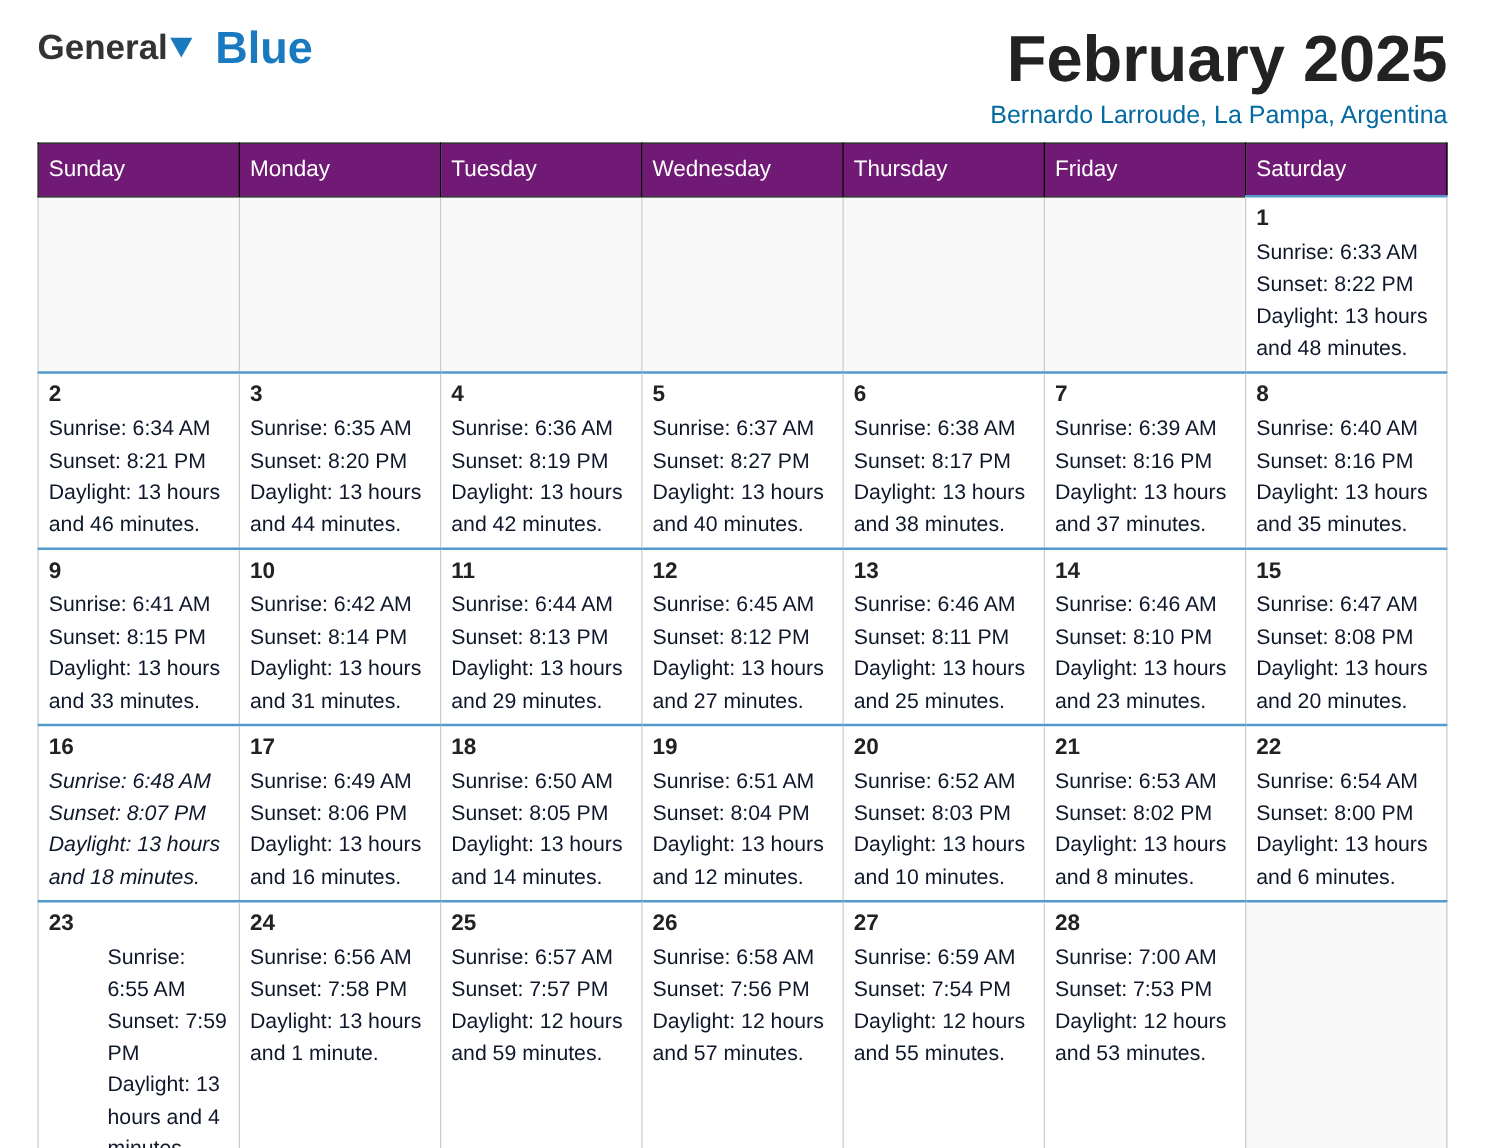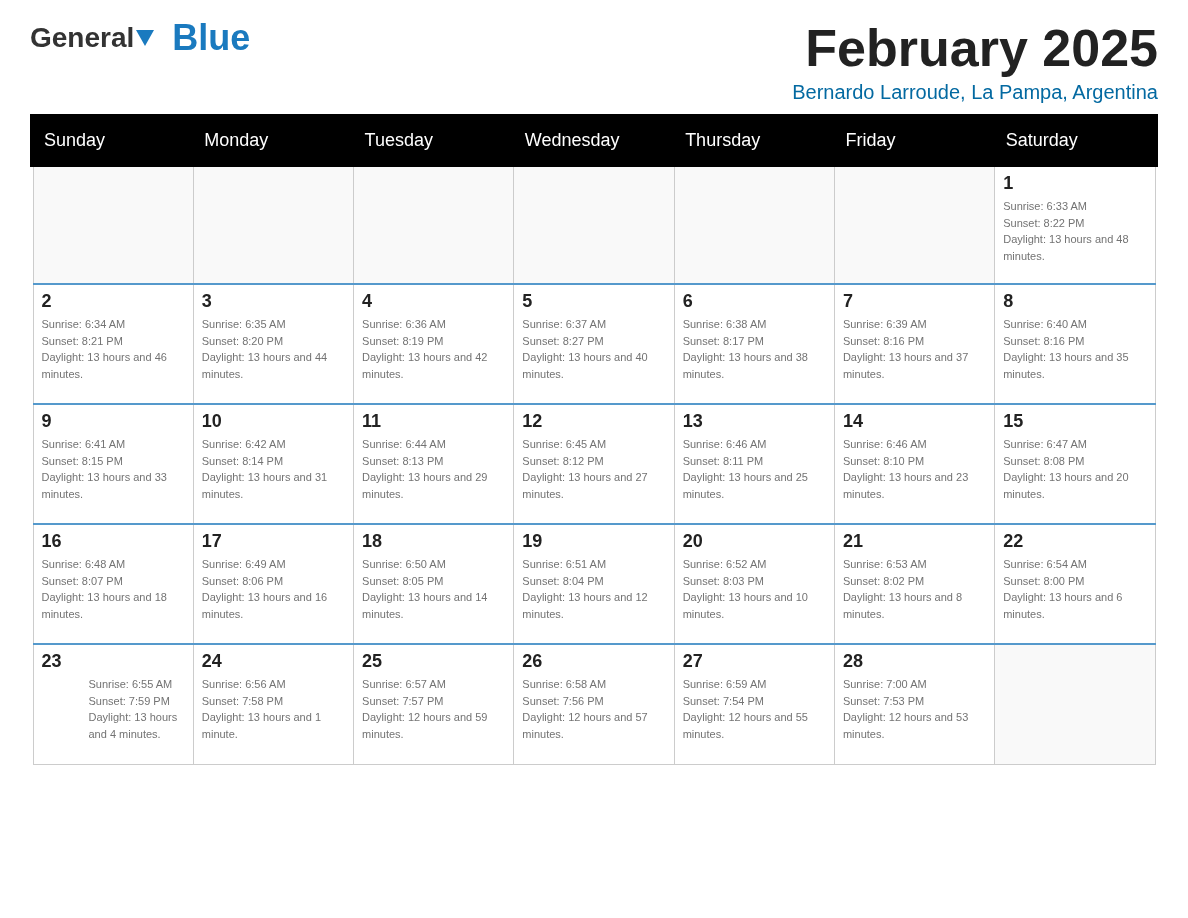--- a/index.html
+++ b/index.html
@@ -27,47 +27,47 @@
       font-size: 20px;
       color: #0369a1;
       margin-top: 4px;
     }
     .calendar {
       width: 100%;
       border-collapse: collapse;
       border: 1px solid #999;
     }
     .calendar th {
-      background-color: #000000;
+      background-color: #701a75;
       color: #fff;
       font-size: 18px;
       font-weight: normal;
       padding: 10px 8px;
       text-align: left;
-      border: 6px solid #000000;
+      border: 1px solid #000000;
     }
     .calendar td {
       vertical-align: top;
       padding: 6px 8px;
       border: 1px solid #ccc;
       width: calc(100% / 7);
       height: 120px;
       font-size: 13px;
       color: #333;
       border-top: 2px solid #5599cc;
     }
     .day-number {
       font-size: 18px;
       font-weight: bold;
       color: #222;
       margin-bottom: 4px;
     }
     .day-info {
-      font-size: 11px;
-      color: #737373;
+      font-size: 17px;
+      color: #0f172a;
       line-height: 1.5;
     }
     .empty-cell {
       background: #f9f9f9;
     }
     .logo-container {
       display: flex;
       flex-direction: row;
       line-height: 1;
     }
@@ -211,21 +211,21 @@
         <td>
           <div class="day-number">15</div>
           <div class="day-info" style="white-space: pre-line;">Sunrise: 6:47 AM
 Sunset: 8:08 PM
 Daylight: 13 hours and 20 minutes.</div>
         </td>
       </tr>
       <tr>
         <td>
           <div class="day-number">16</div>
-          <div class="day-info" style="white-space: pre-line;">Sunrise: 6:48 AM
+          <div class="day-info" style="white-space: pre-line; font-style: italic;">Sunrise: 6:48 AM
 Sunset: 8:07 PM
 Daylight: 13 hours and 18 minutes.</div>
         </td>
         <td>
           <div class="day-number">17</div>
           <div class="day-info" style="white-space: pre-line;">Sunrise: 6:49 AM
 Sunset: 8:06 PM
 Daylight: 13 hours and 16 minutes.</div>
         </td>
         <td>

